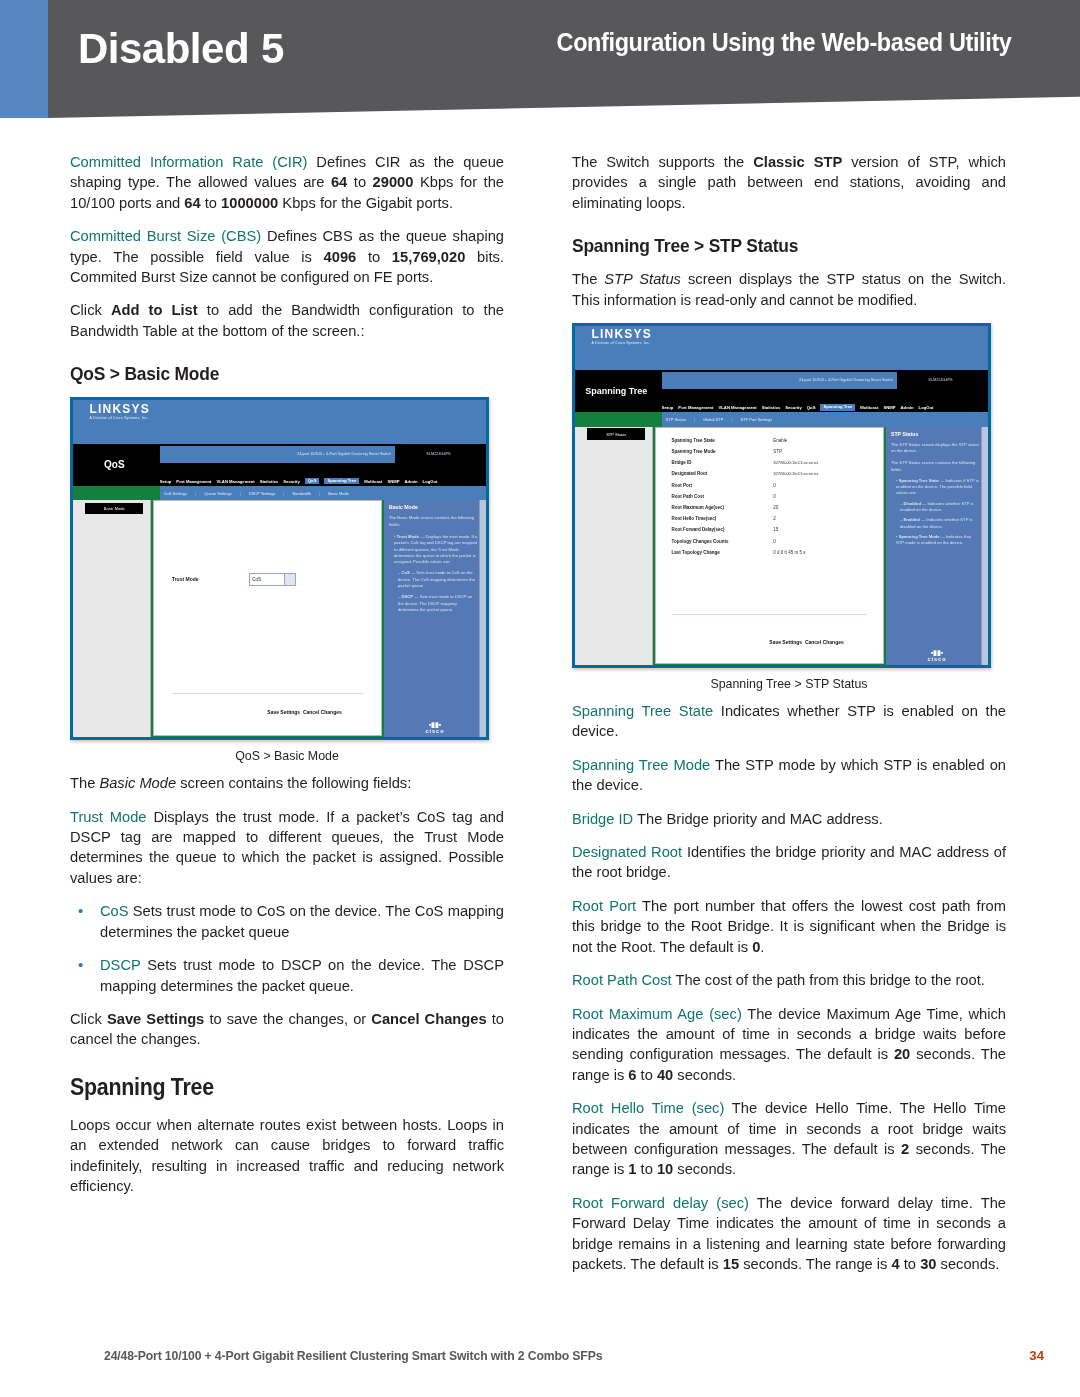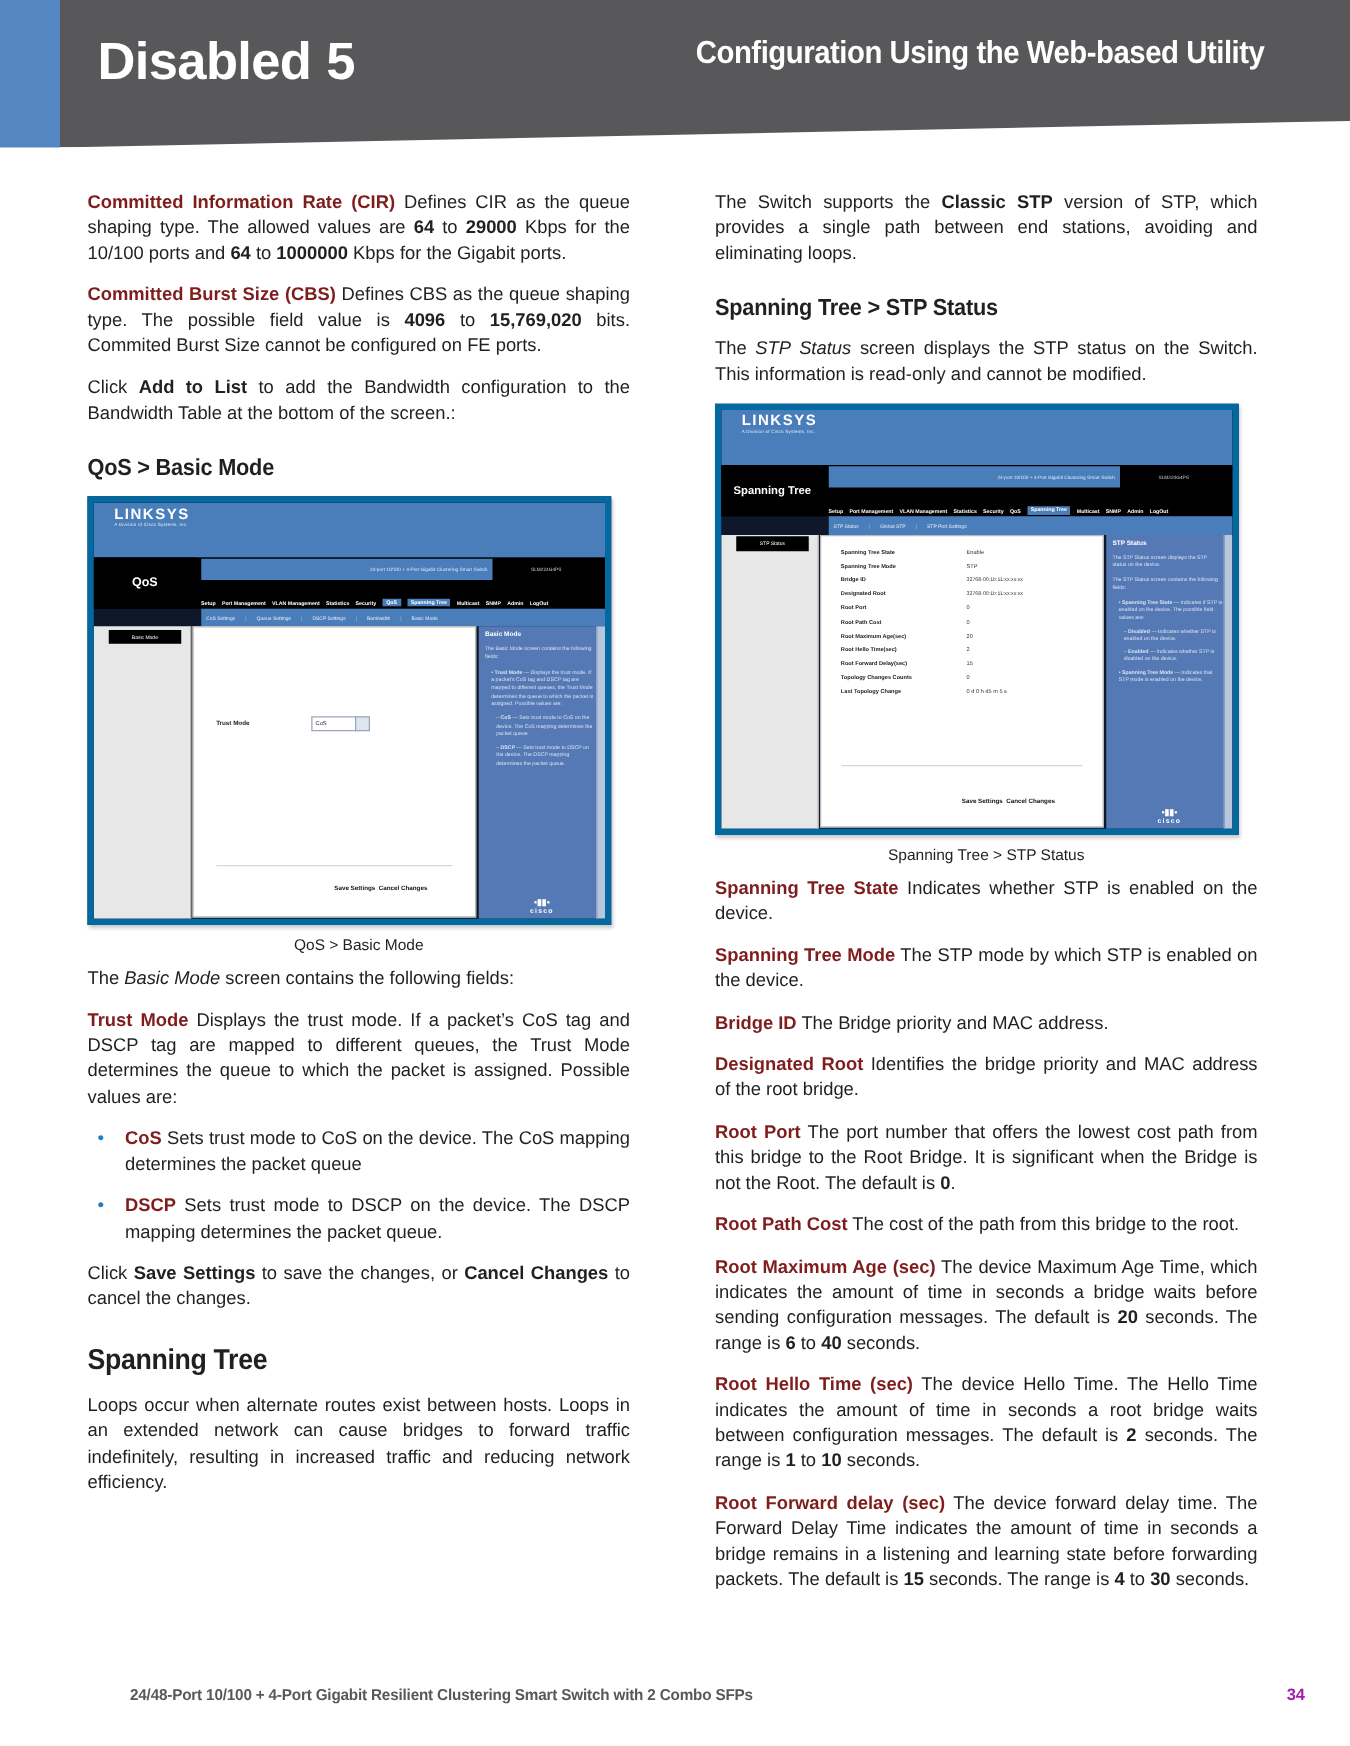--- a/index.html
+++ b/index.html
@@ -43,21 +43,21 @@
     font-size:14.7px;
     line-height:20.4px;
     color:#231f20;
     text-align:justify;
     margin-bottom:13px;
     -webkit-hyphens:none; hyphens:none;
   }
   p.body:last-child { margin-bottom:0; }
   .b { font-weight:bold; color:#231f20; }
   .i { font-style:italic; }
-  .term { font-weight:bold; color:#7f1d1d; }
+  .term { font-weight:normal; color:#0f766e; }
 
   h2.section {
     font-size:23px;
     font-weight:bold;
     color:#231f20;
     letter-spacing:-0.3px;
     margin:24px 0 14px 0;
     transform:scaleX(0.93);
     transform-origin:left center;
   }
@@ -84,22 +84,22 @@
   ul.bullets li:last-child { margin-bottom:0; }
   ul.bullets li .dot {
     position:absolute; left:8px; top:0;
     color:#1f7ec4; font-size:15px; line-height:20.4px;
   }
 
   
   .figure { margin:6px 0 10px 0; }
   .figure .shot {
     position:relative;
-    border:5px solid #0369a1;
-    background:#0f172a;
+    border:3px solid #0369a1;
+    background:#15803d;
     overflow:hidden;
     box-shadow:1px 2px 3px rgba(0,0,0,0.22);
   }
   .figure .caption {
     text-align:center;
     font-size:12.4px;
     color:#231f20;
     margin-top:9px;
   }
 
@@ -176,21 +176,21 @@
   
   .footer {
     position:absolute; left:70px; bottom:34px; width:940px;
     display:flex; justify-content:space-between; align-items:baseline;margin-left:34px;
   }
   .footer .left {
     font-size:12.6px; font-weight:bold; color:#58585a;
     letter-spacing:-0.15px;
     transform:scaleX(0.97); transform-origin:left center;
   }
-  .footer .right { font-size:13.2px; font-weight:bold; color:#a21caf; }
+  .footer .right { font-size:13.2px; font-weight:bold; color:#c2410c; }
 </style>
 </head>
 <body>
 
 <div class="header-wrap">
   <div class="header-blue"></div>
   <div class="header-gray"></div>
   <div class="chapter-title">
     <span>Disabled</span><span class="num">5</span>
   </div>

